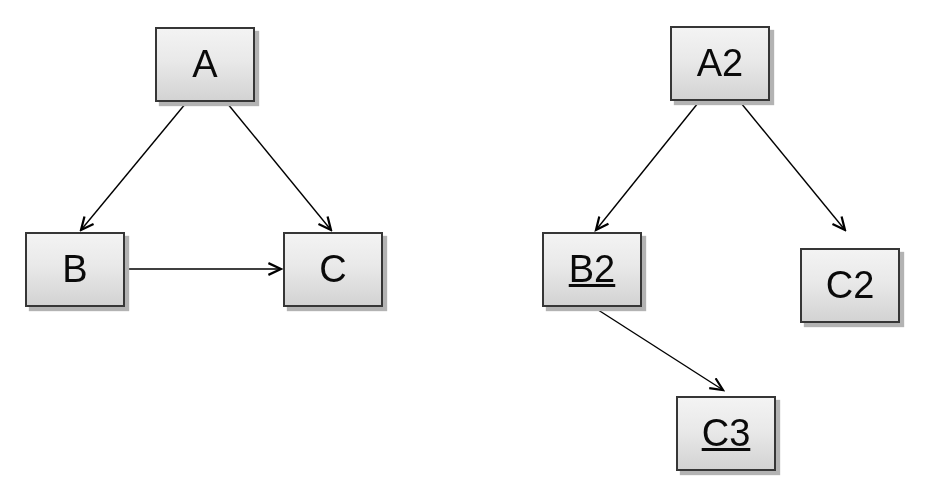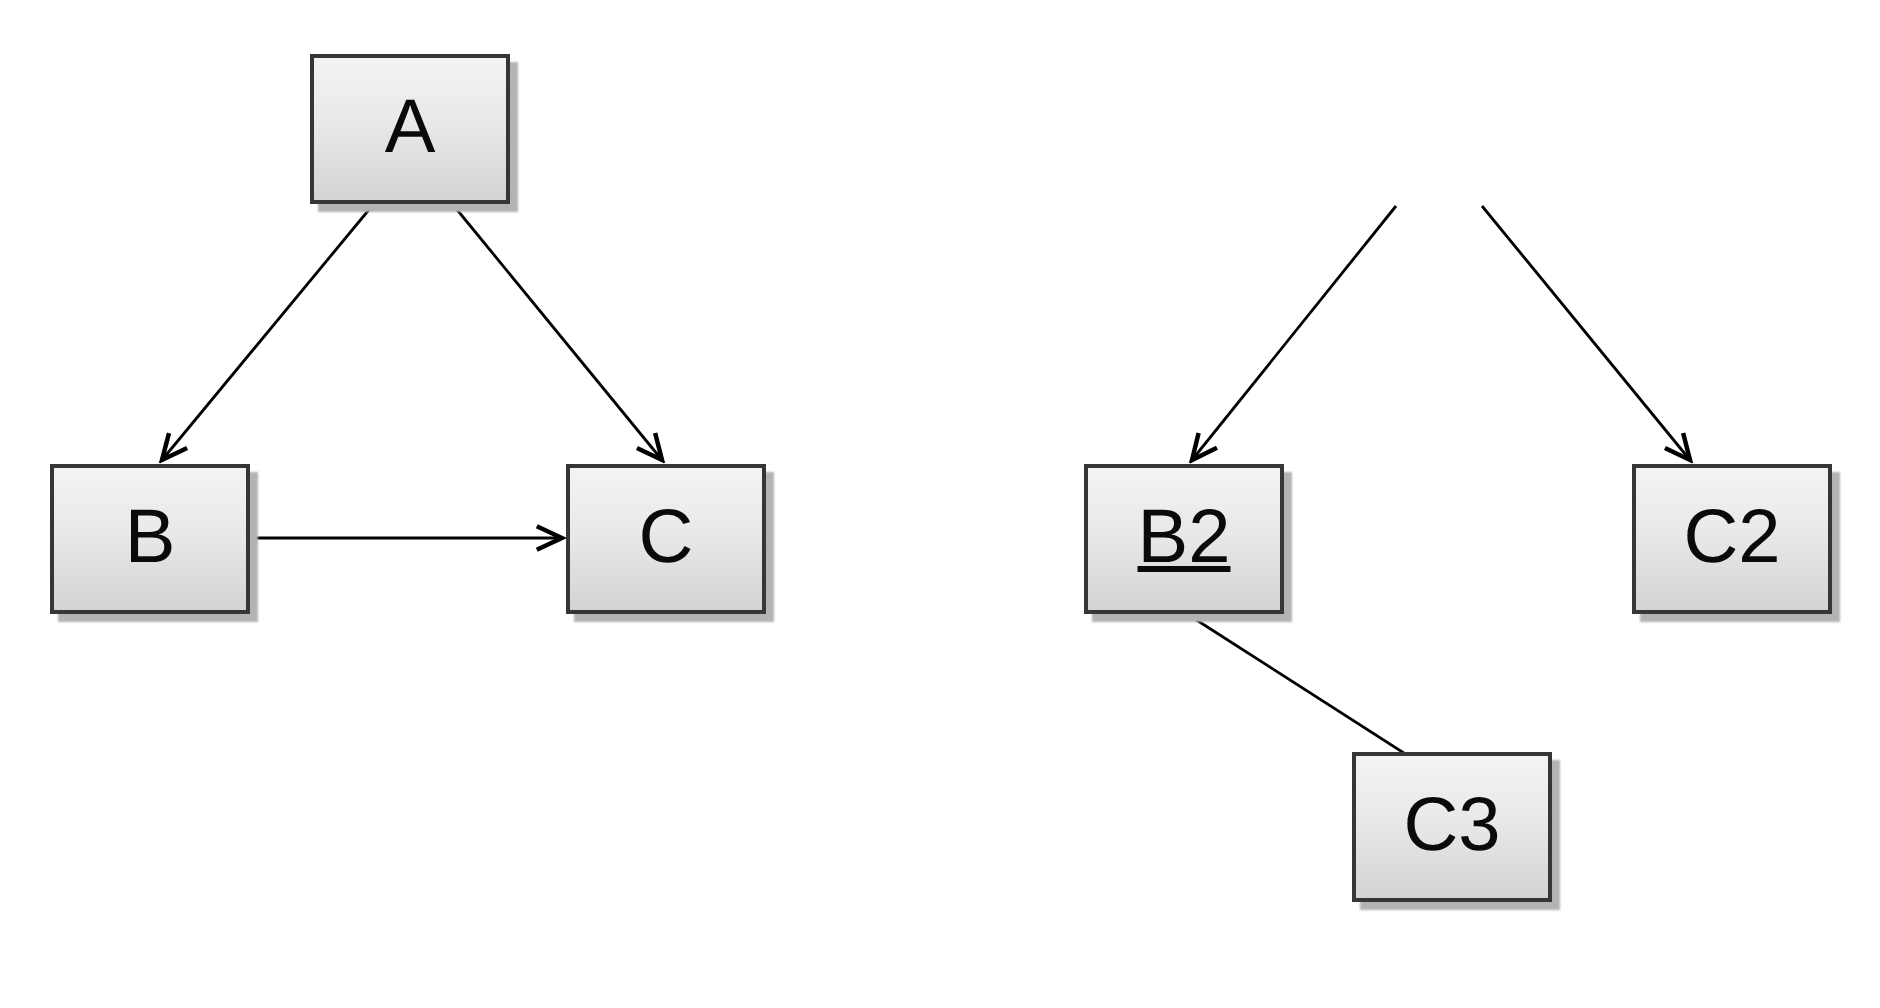--- a/index.html
+++ b/index.html
@@ -30,22 +30,22 @@
     justify-content: center;
     font-size: 38px;
     color: #0a0a0a;
     user-select: none;
   }
   .node-A  { left: 155px; top:  27px; }
   .node-B  { left:  25px; top: 232px; }
   .node-C  { left: 283px; top: 232px; }
   .node-A2 { left: 670px; top:  26px; }
   .node-B2 { left: 542px; top: 232px; text-decoration: underline; }
-  .node-C2 { left: 800px; top: 232px; margin-left: 16px; }
-  .node-C3 { left: 676px; top: 376px; }
+  .node-C2 { left: 800px; top: 248px; }
+  .node-C3 { left: 676px; top: 396px; text-decoration: underline; }
 </style>
 </head>
 <body>
 
 <div class="canvas">
 
   <svg class="edges-layer" width="940" height="504" viewBox="0 0 940 504" xmlns="http://www.w3.org/2000/svg">
     <defs>
       <marker id="arrow" viewBox="0 0 11 10" refX="9.5" refY="5" markerWidth="11" markerHeight="10" orient="auto-start-reverse">
         <path d="M0.5,0.8 L9.5,5 L0.5,9.2" fill="none" stroke="#000000" stroke-width="1.6"></path>
@@ -62,20 +62,23 @@
   <div class="node node-A">
     <span>A</span>
   </div>
   <div class="node node-B">
     <span>B</span>
   </div>
   <div class="node node-C">
     <span>C</span>
   </div>
 
+  <div class="node node-A2">
+    <span>A2</span>
+  </div>
   <div class="node node-B2">
     <span>B2</span>
   </div>
   <div class="node node-C2">
     <span>C2</span>
   </div>
   <div class="node node-C3">
     <span>C3</span>
   </div>
 

